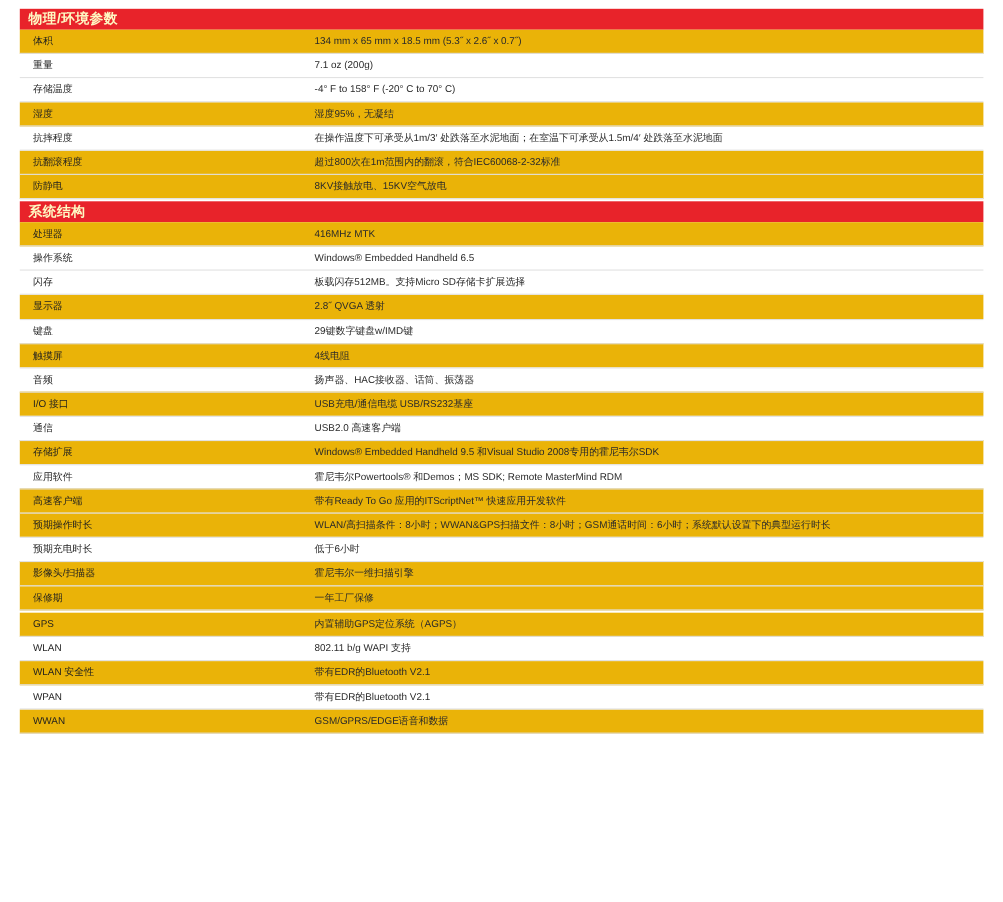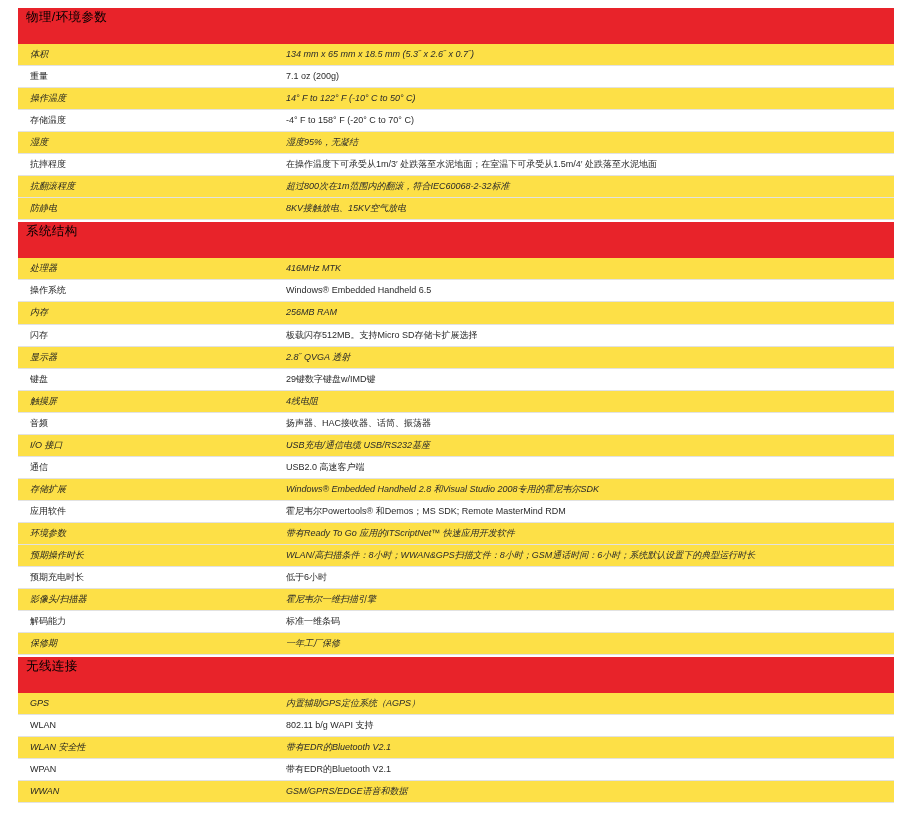--- a/index.html
+++ b/index.html
@@ -14,39 +14,38 @@
     color: #222222;
     overflow: hidden;
   }
   .sheet {
     width: 912px;
     box-sizing: border-box;
     padding: 0 18px 0 18px;
   }
   .section-head {
     background: #e8232a;
-    color: #000000;
+    color: #fef9c3;
     font-size: 12.5px;
-    font-weight: normal;
+    font-weight: bold;
     letter-spacing: 0.4px;
-    height: 36px;
+    height: 19px;
     line-height: 18px;
     padding-left: 8px;
     margin: 0;
     box-sizing: border-box;
   }
   table.spec {
     width: 100%;
     border-collapse: collapse;
     table-layout: fixed;
     font-size: 9px;
   }
   table.spec tr.alt td {
-    background: #fde047;
-    font-style: italic;
+    background: #eab308;
   }
   table.spec td {
     border-bottom: 1px solid #e2e2e2;
     padding: 4px 4px 4px 0;
     vertical-align: top;
     line-height: 1.45;
     color: #2a2a2a;
   }
   table.spec td.k {
     width: 246px;
@@ -69,24 +68,20 @@
   <table class="spec">
     <tbody>
       <tr class="alt">
         <td class="k">体积</td>
         <td class="v">134 mm x 65 mm x 18.5 mm (5.3˝ x 2.6˝ x 0.7˝)</td>
       </tr>
       <tr>
         <td class="k">重量</td>
         <td class="v">7.1 oz (200g)</td>
       </tr>
-      <tr class="alt">
-        <td class="k">操作温度</td>
-        <td class="v">14° F to 122° F (-10° C to 50° C)</td>
-      </tr>
       <tr>
         <td class="k">存储温度</td>
         <td class="v">-4° F to 158° F (-20° C to 70° C)</td>
       </tr>
       <tr class="alt">
         <td class="k">湿度</td>
         <td class="v">湿度95%，无凝结</td>
       </tr>
       <tr>
         <td class="k">抗摔程度</td>
@@ -109,24 +104,20 @@
   <table class="spec">
     <tbody>
       <tr class="alt">
         <td class="k">处理器</td>
         <td class="v">416MHz MTK</td>
       </tr>
       <tr>
         <td class="k">操作系统</td>
         <td class="v">Windows® Embedded Handheld 6.5</td>
       </tr>
-      <tr class="alt">
-        <td class="k">内存</td>
-        <td class="v">256MB RAM</td>
-      </tr>
       <tr>
         <td class="k">闪存</td>
         <td class="v">板载闪存512MB。支持Micro SD存储卡扩展选择</td>
       </tr>
       <tr class="alt">
         <td class="k">显示器</td>
         <td class="v">2.8˝ QVGA 透射</td>
       </tr>
       <tr>
         <td class="k">键盘</td>
@@ -143,56 +134,51 @@
       <tr class="alt">
         <td class="k">I/O 接口</td>
         <td class="v">USB充电/通信电缆 USB/RS232基座</td>
       </tr>
       <tr>
         <td class="k">通信</td>
         <td class="v">USB2.0 高速客户端</td>
       </tr>
       <tr class="alt">
         <td class="k">存储扩展</td>
-        <td class="v">Windows® Embedded Handheld 2.8 和Visual Studio 2008专用的霍尼韦尔SDK</td>
+        <td class="v">Windows® Embedded Handheld 9.5 和Visual Studio 2008专用的霍尼韦尔SDK</td>
       </tr>
       <tr>
         <td class="k">应用软件</td>
         <td class="v">霍尼韦尔Powertools® 和Demos；MS SDK; Remote MasterMind RDM</td>
       </tr>
       <tr class="alt">
-        <td class="k">环境参数</td>
+        <td class="k">高速客户端</td>
         <td class="v">带有Ready To Go 应用的ITScriptNet™ 快速应用开发软件</td>
       </tr>
       <tr class="alt">
         <td class="k">预期操作时长</td>
         <td class="v">WLAN/高扫描条件：8小时；WWAN&amp;GPS扫描文件：8小时；GSM通话时间：6小时；系统默认设置下的典型运行时长</td>
       </tr>
       <tr>
         <td class="k">预期充电时长</td>
         <td class="v">低于6小时</td>
       </tr>
       <tr class="alt">
         <td class="k">影像头/扫描器</td>
         <td class="v">霍尼韦尔一维扫描引擎</td>
       </tr>
-      <tr>
-        <td class="k">解码能力</td>
-        <td class="v">标准一维条码</td>
-      </tr>
       <tr class="alt">
         <td class="k">保修期</td>
         <td class="v">一年工厂保修</td>
       </tr>
     </tbody>
   </table>
 
   <div class="gap-head"></div>
 
-  <div class="section-head">无线连接</div>
   <table class="spec">
     <tbody>
       <tr class="alt">
         <td class="k">GPS</td>
         <td class="v">内置辅助GPS定位系统（AGPS）</td>
       </tr>
       <tr>
         <td class="k">WLAN</td>
         <td class="v">802.11 b/g WAPI 支持</td>
       </tr>

